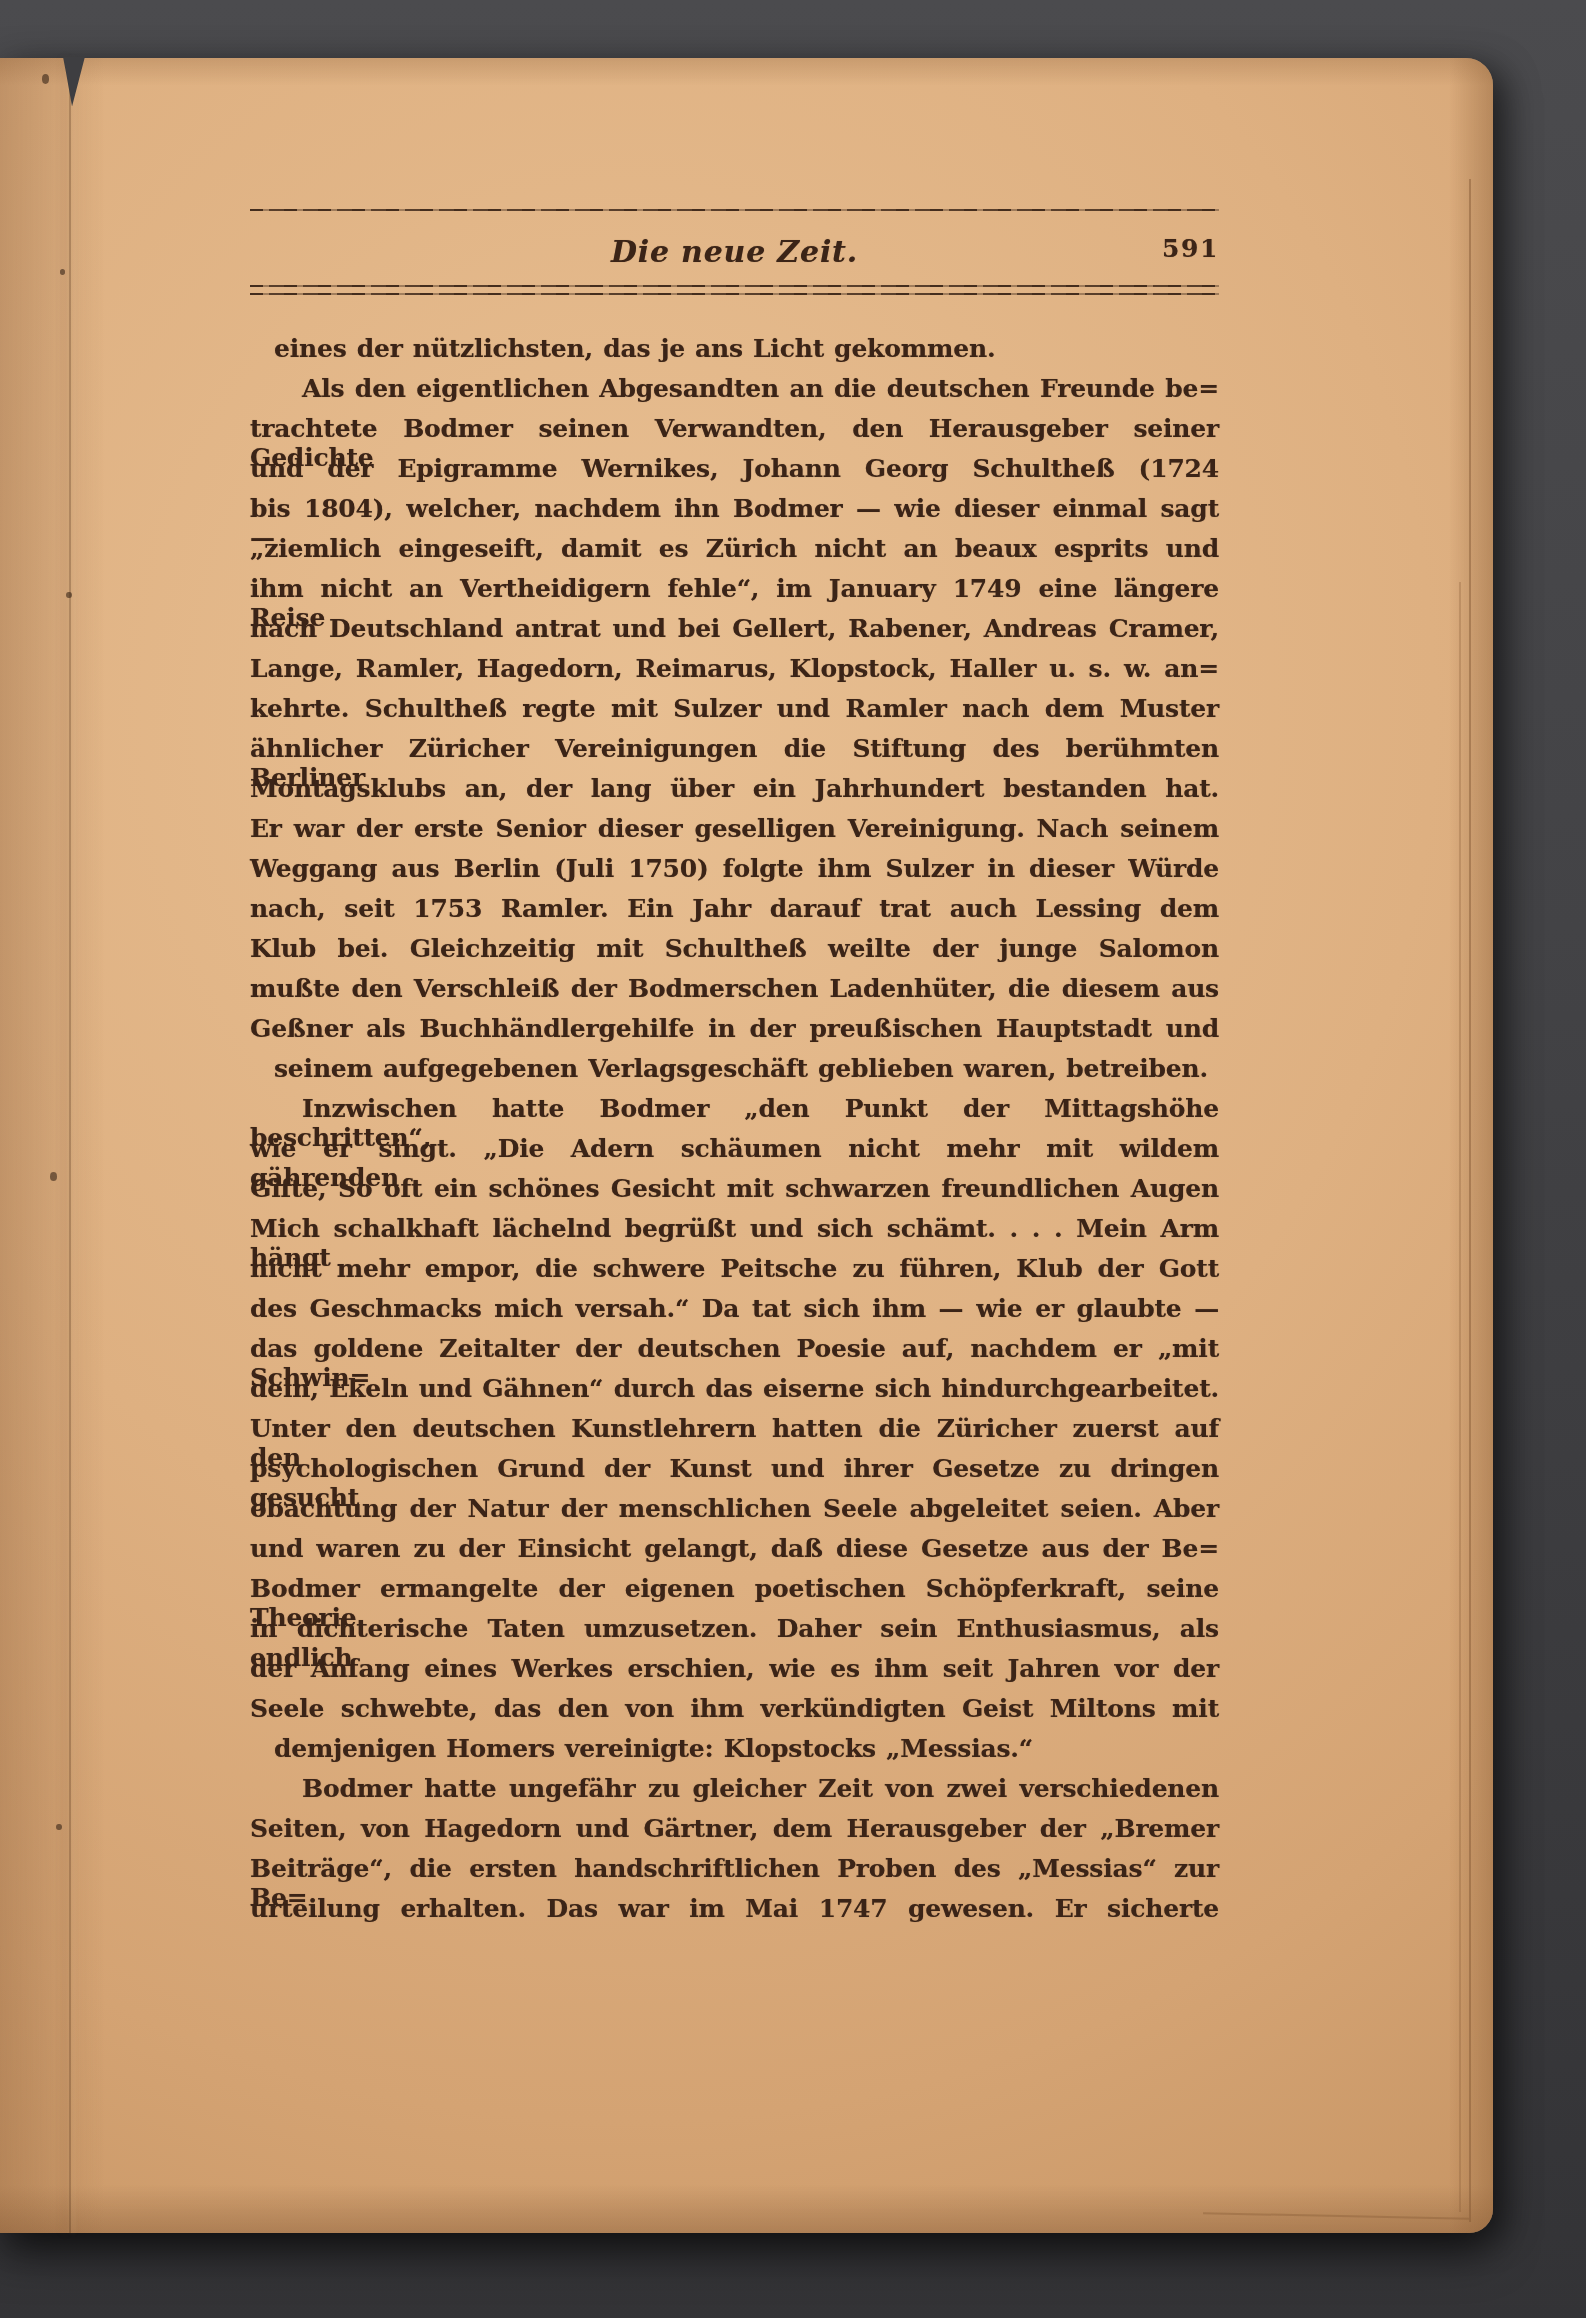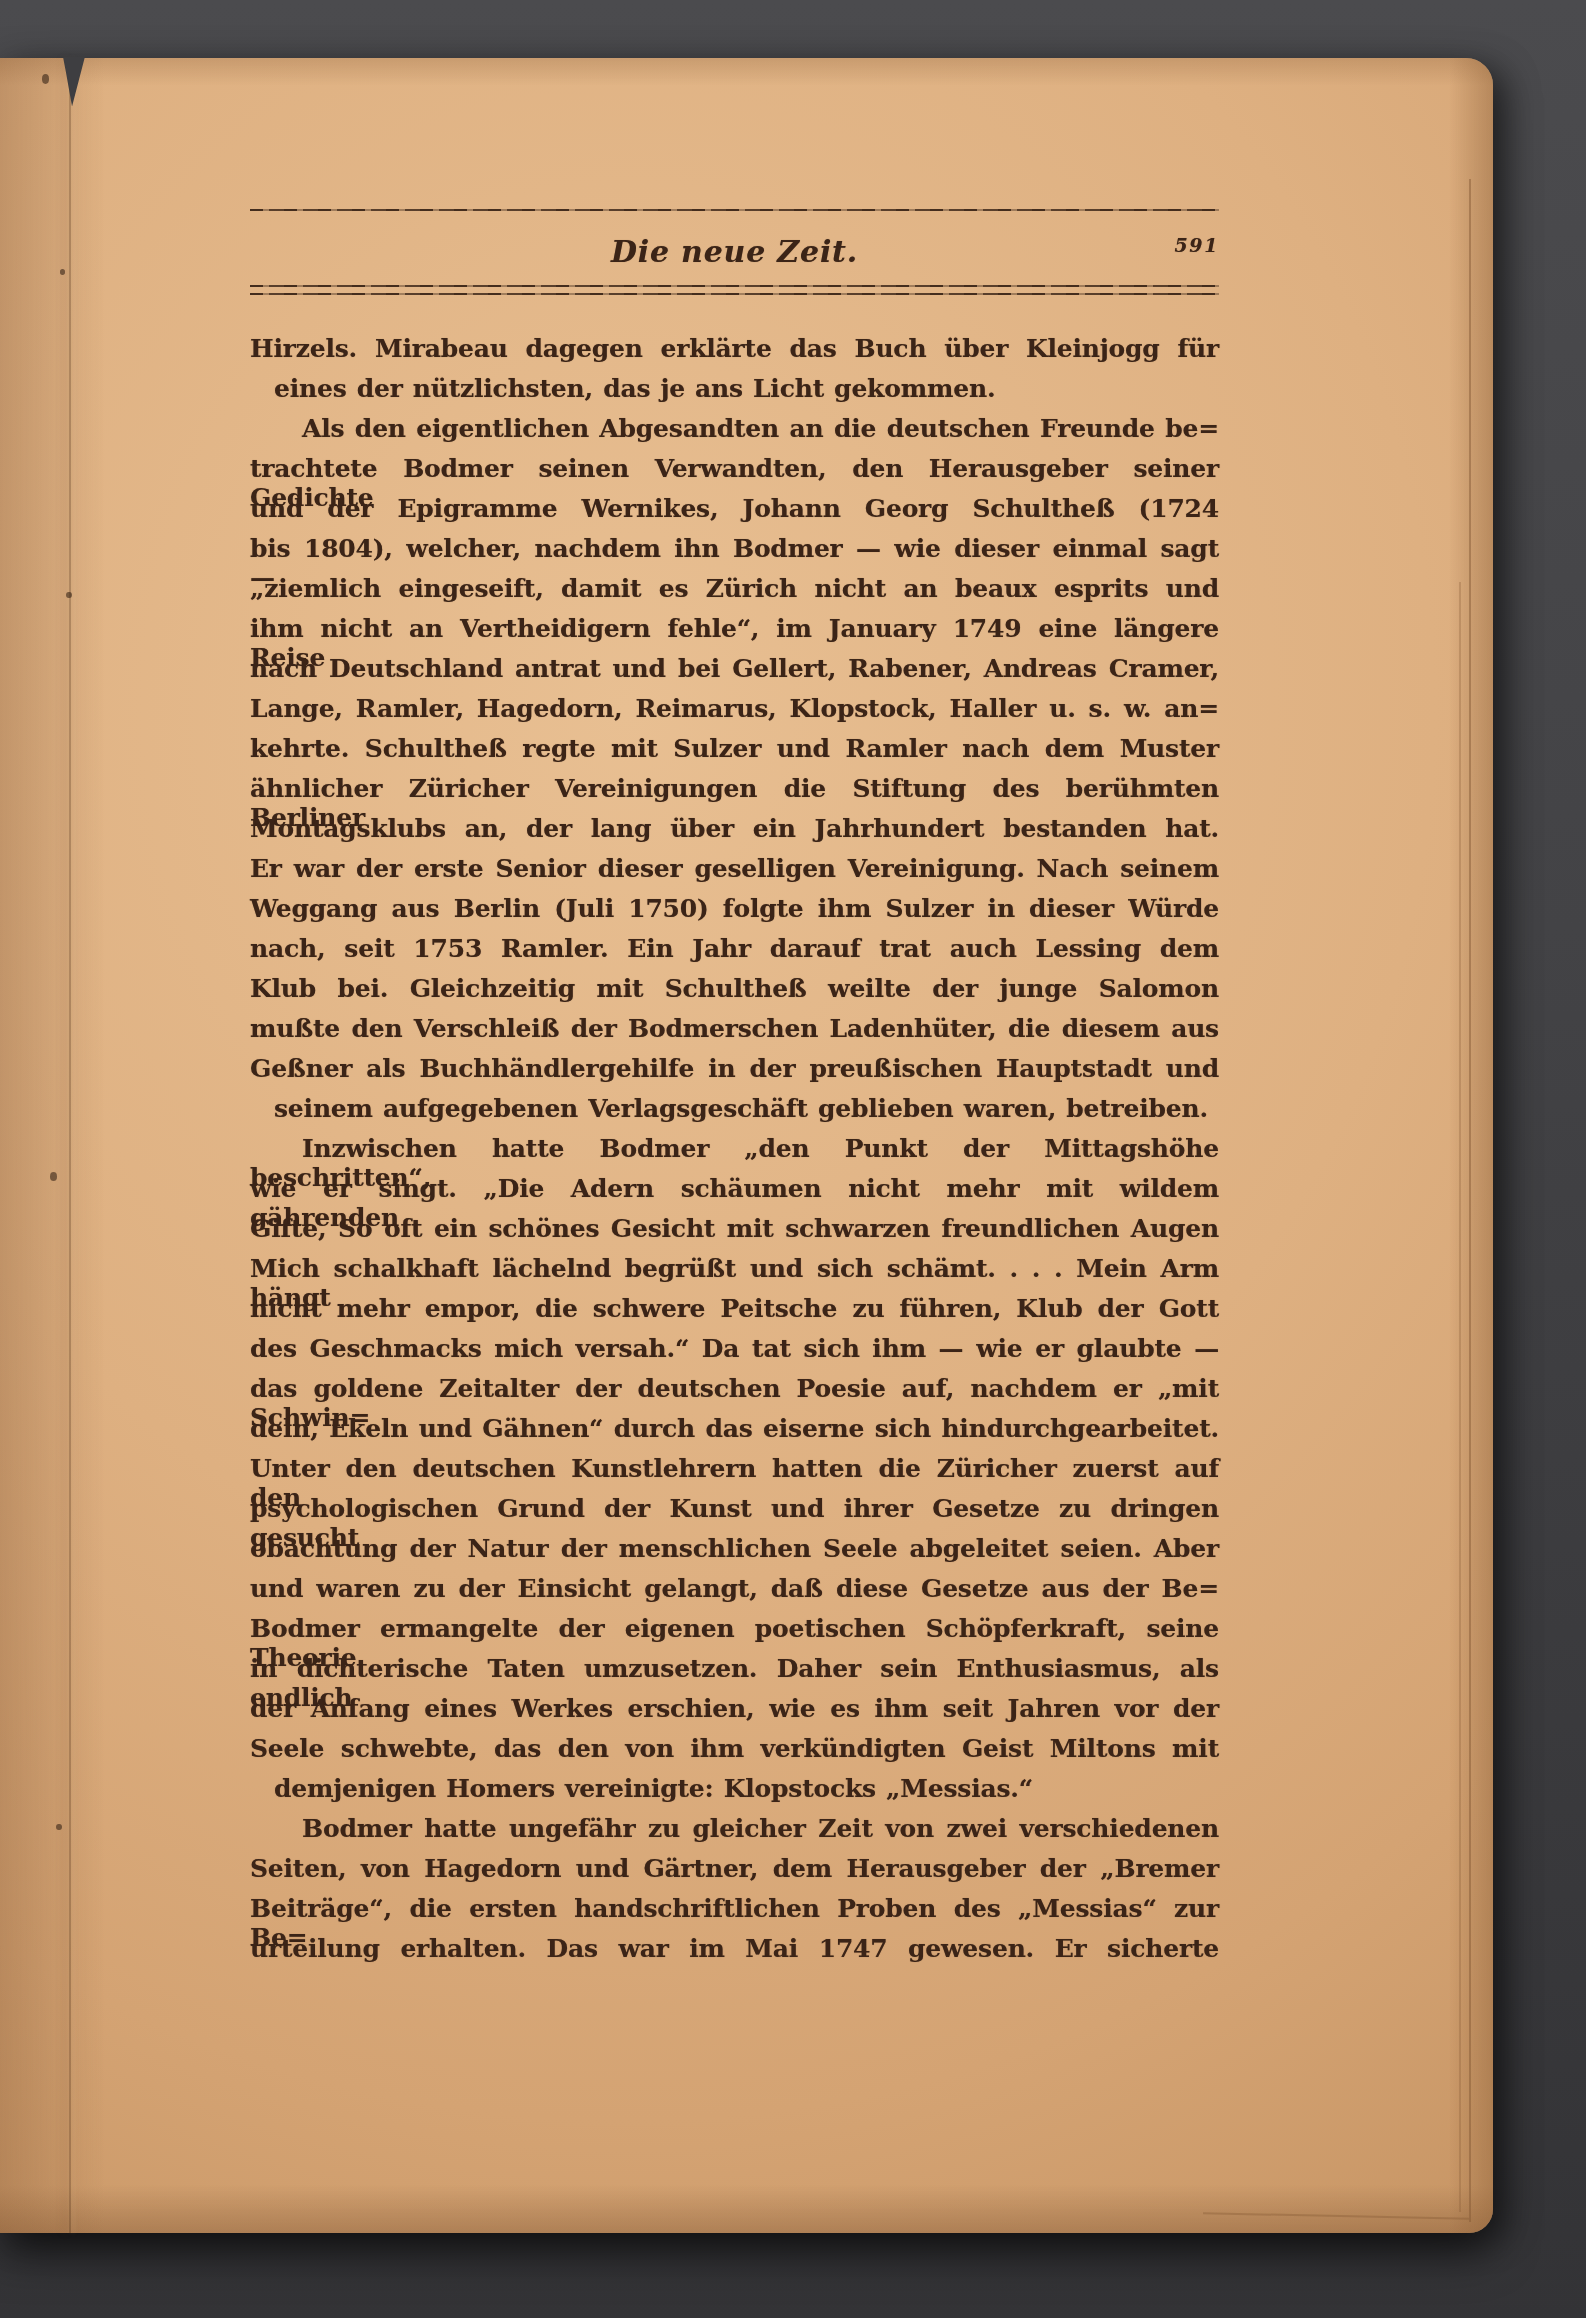--- a/index.html
+++ b/index.html
@@ -125,24 +125,23 @@
   .header-title {
     font-size: 30px;
     font-weight: bold;
     letter-spacing: 0.8px;
     font-style: italic;
   }
   .header-page-number {
     position: absolute;
     right: 0;
     top: 4.8px;
-    font-size: 19px;
+    font-size: 25px;
     font-weight: 600;
     letter-spacing: 1.6px;
-    font-style: italic;
   }
 
   .body-text {
     position: absolute;
     left: 250px;
     top: 276px;
     width: 969px;
   }
   .line {
     height: 40px;
@@ -182,21 +181,20 @@
 
     <div class="header-line print-ink">
       <span class="header-title">Die neue Zeit.</span>
       <span class="header-page-number">591</span>
     </div>
 
     <div class="rule double-rule-a"></div>
     <div class="rule double-rule-b"></div>
 
     <div class="body-text print-ink">
-        <div class="line">Hirzels.  Mirabeau dagegen erklärte das Buch über Kleinjogg für</div>
         <div class="line end">eines der nützlichsten, das je ans Licht gekommen.</div>
         <div class="line indent">Als den eigentlichen Abgesandten an die deutschen Freunde be=</div>
         <div class="line">trachtete Bodmer seinen Verwandten, den Herausgeber seiner Gedichte</div>
         <div class="line">und der Epigramme Wernikes, Johann Georg Schultheß (1724</div>
         <div class="line">bis 1804), welcher, nachdem ihn Bodmer — wie dieser einmal sagt —</div>
         <div class="line">„ziemlich eingeseift, damit es Zürich nicht an beaux esprits und</div>
         <div class="line">ihm nicht an Vertheidigern fehle“, im January 1749 eine längere Reise</div>
         <div class="line">nach Deutschland antrat und bei Gellert, Rabener, Andreas Cramer,</div>
         <div class="line">Lange, Ramler, Hagedorn, Reimarus, Klopstock, Haller u. s. w. an=</div>
         <div class="line">kehrte.  Schultheß regte mit Sulzer und Ramler nach dem Muster</div>

